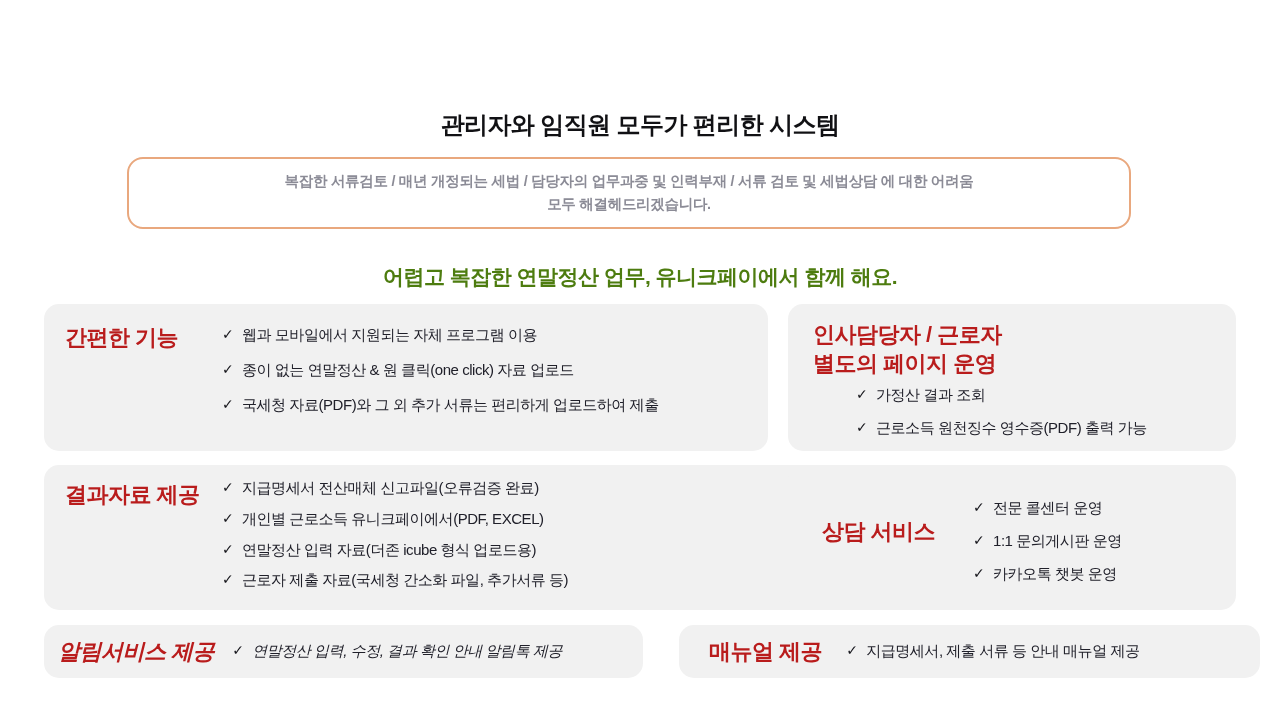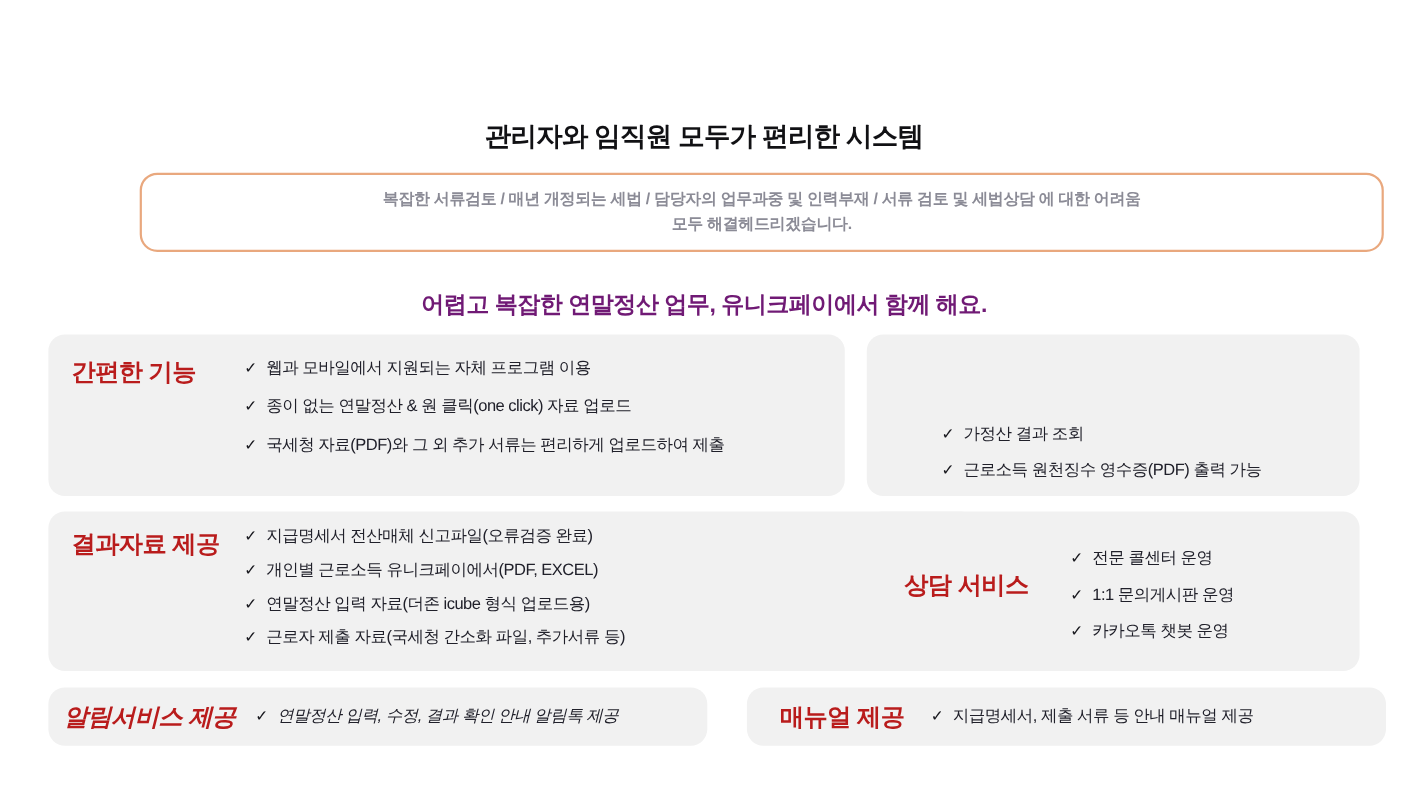--- a/index.html
+++ b/index.html
@@ -34,21 +34,21 @@
     letter-spacing: -0.6px;
     color: #111114;
     line-height: 1.25;
   }
 
   
   .callout {
     position: absolute;
     left: 127px;
     top: 157px;
-    width: 1131px;
+    width: 1004px;
     height: 72px;
     box-sizing: border-box;
     border: 2px solid #e9a87e;
     border-radius: 16px;
     background: #ffffff;
     display: flex;
     flex-direction: column;
     align-items: center;
     justify-content: center;
     gap: 6px;
@@ -66,21 +66,21 @@
   
   .subheadline {
     position: absolute;
     left: 0;
     top: 246px;
     width: 1280px;
     text-align: center;
     font-size: 21px;
     font-weight: 700;
     letter-spacing: -0.5px;
-    color: #701a75;
+    color: #4d7c0f;
   }
 
   
   .card {
     position: absolute;
     background: #f1f1f1;
     border-radius: 15px;
     box-sizing: border-box;
   }
 
@@ -212,20 +212,22 @@
         <span class="bullet-text">종이 없는 연말정산 &amp; 원 클릭(one click) 자료 업로드</span>
       </li>
       <li class="bullet">
         <span class="check-icon">✓</span>
         <span class="bullet-text">국세청 자료(PDF)와 그 외 추가 서류는 편리하게 업로드하여 제출</span>
       </li>
     </ul>
   </section>
 
   <section class="card" id="card-hr-employee">
+    <div class="card-title">인사담당자 / 근로자
+별도의 페이지 운영</div>
     <ul class="bullets">
       <li class="bullet">
         <span class="check-icon">✓</span>
         <span class="bullet-text">가정산 결과 조회</span>
       </li>
       <li class="bullet">
         <span class="check-icon">✓</span>
         <span class="bullet-text">근로소득 원천징수 영수증(PDF) 출력 가능</span>
       </li>
     </ul>

